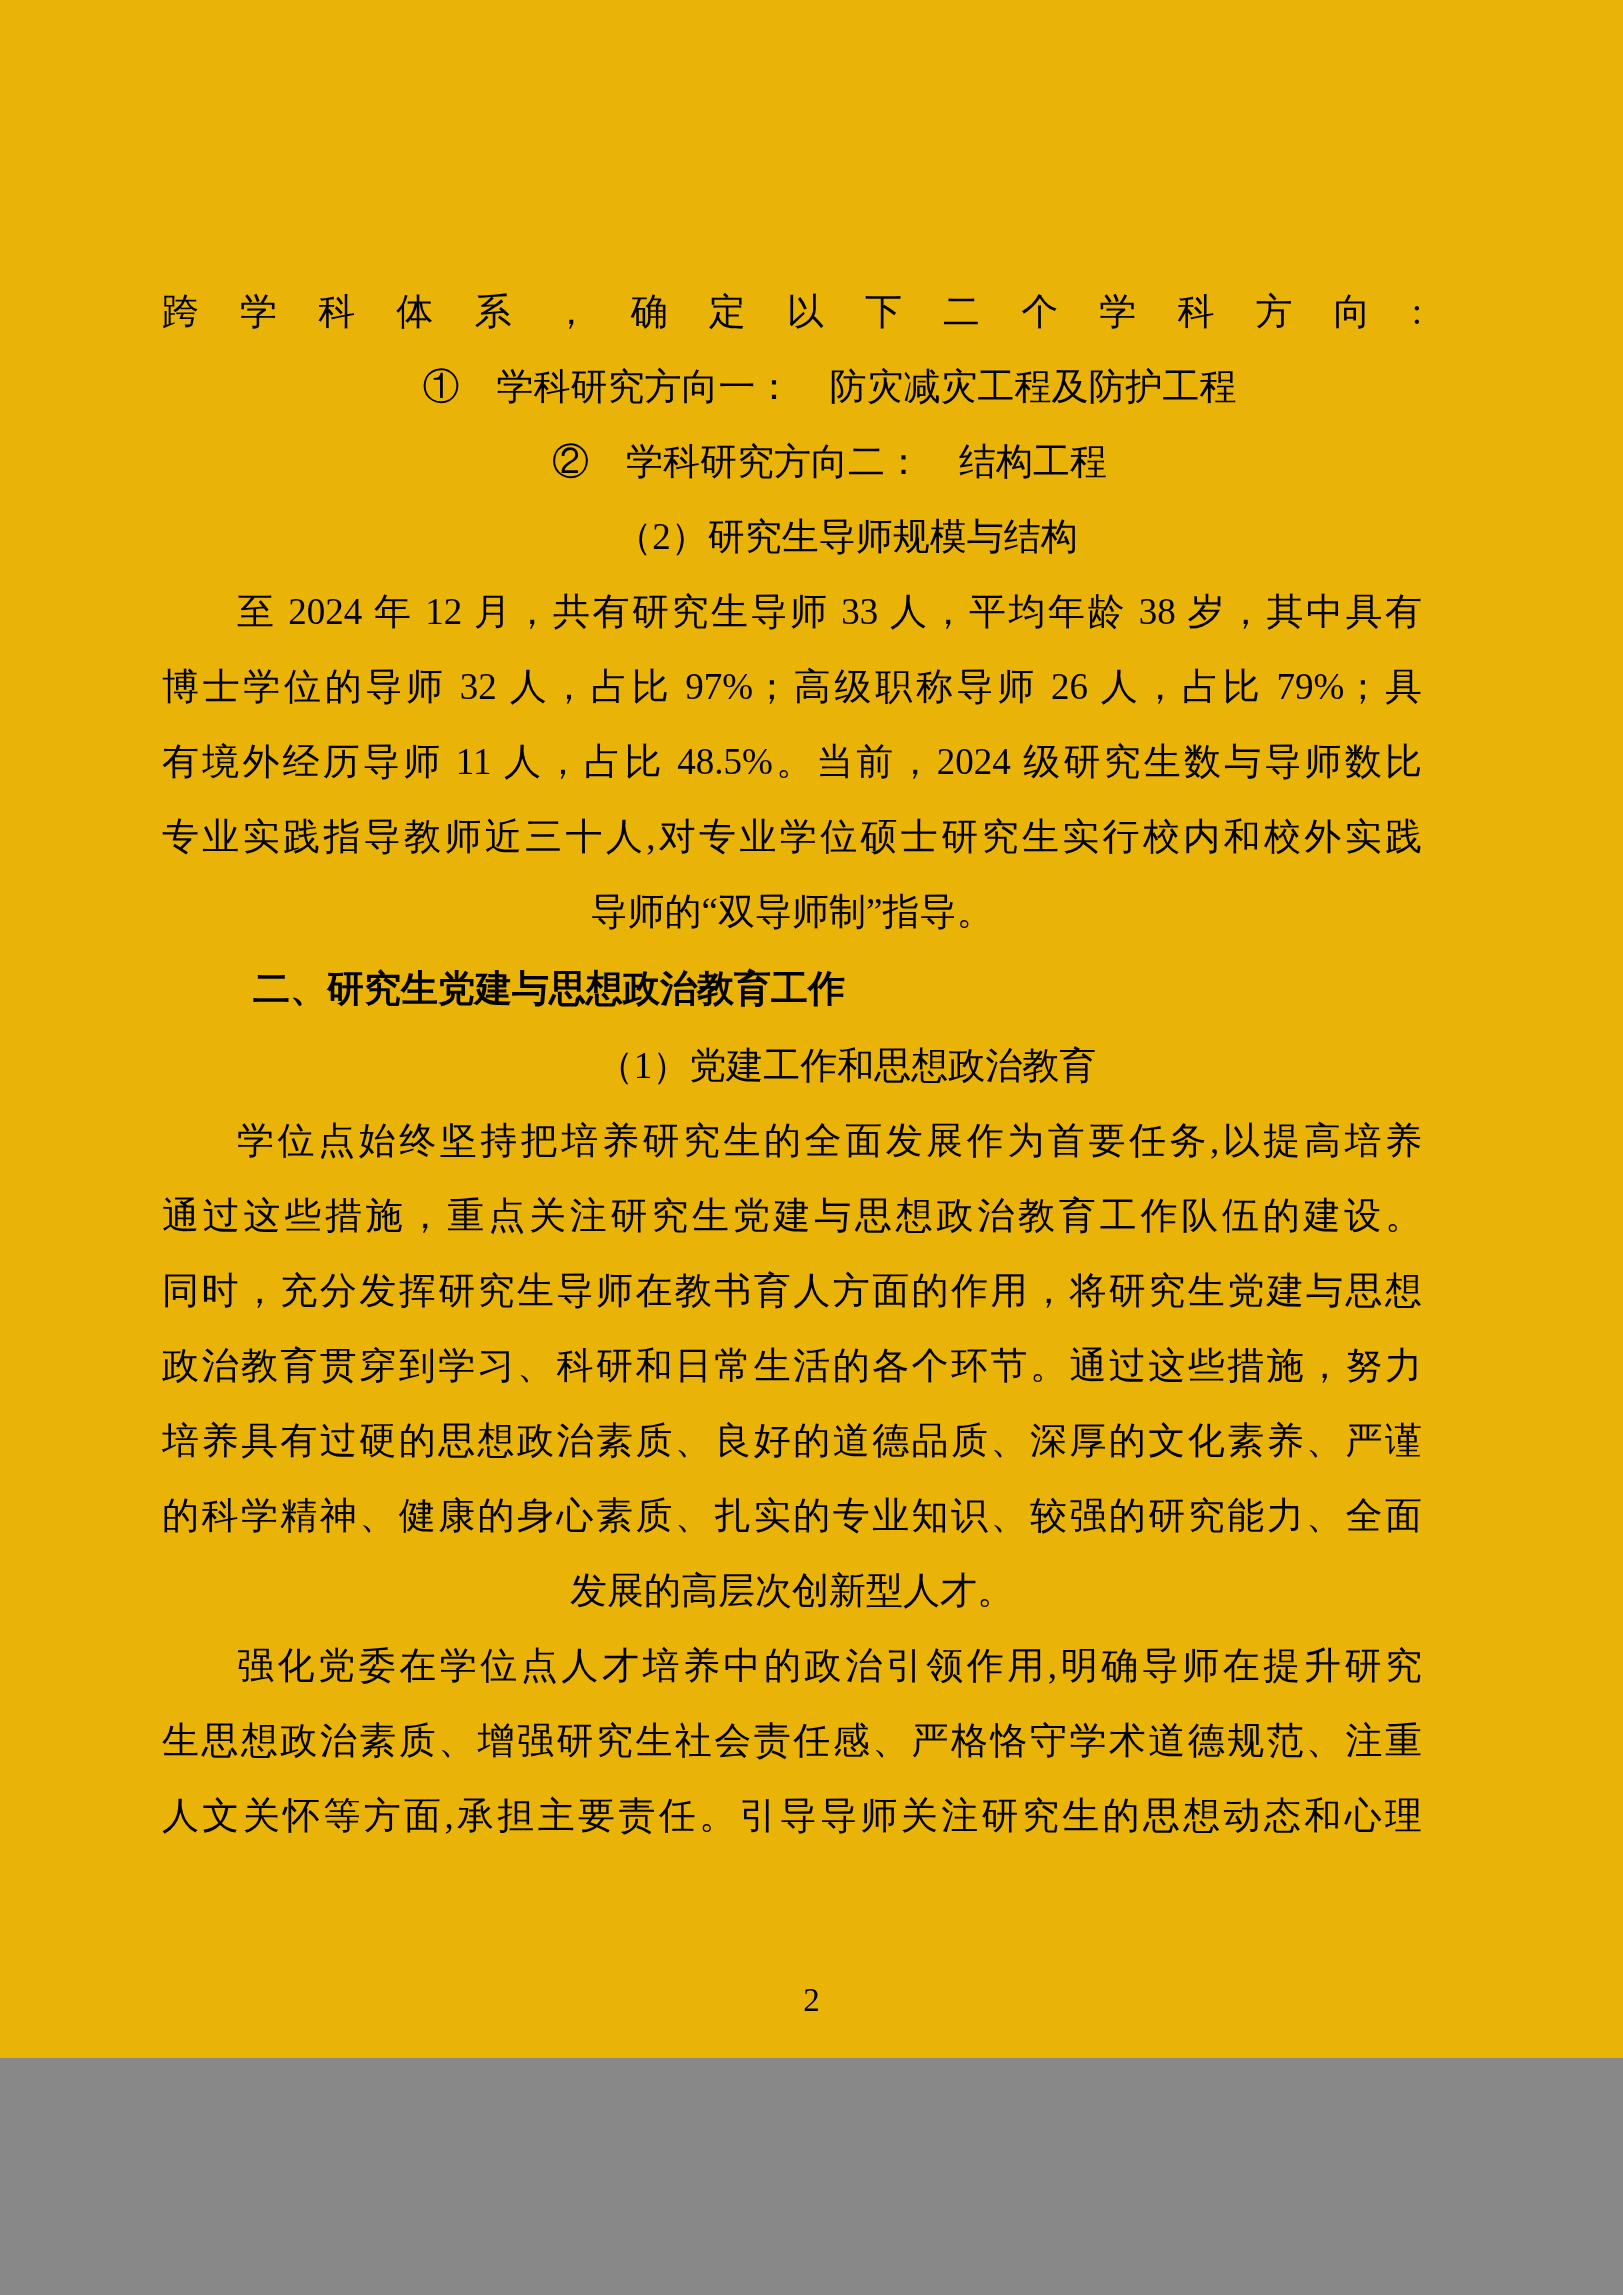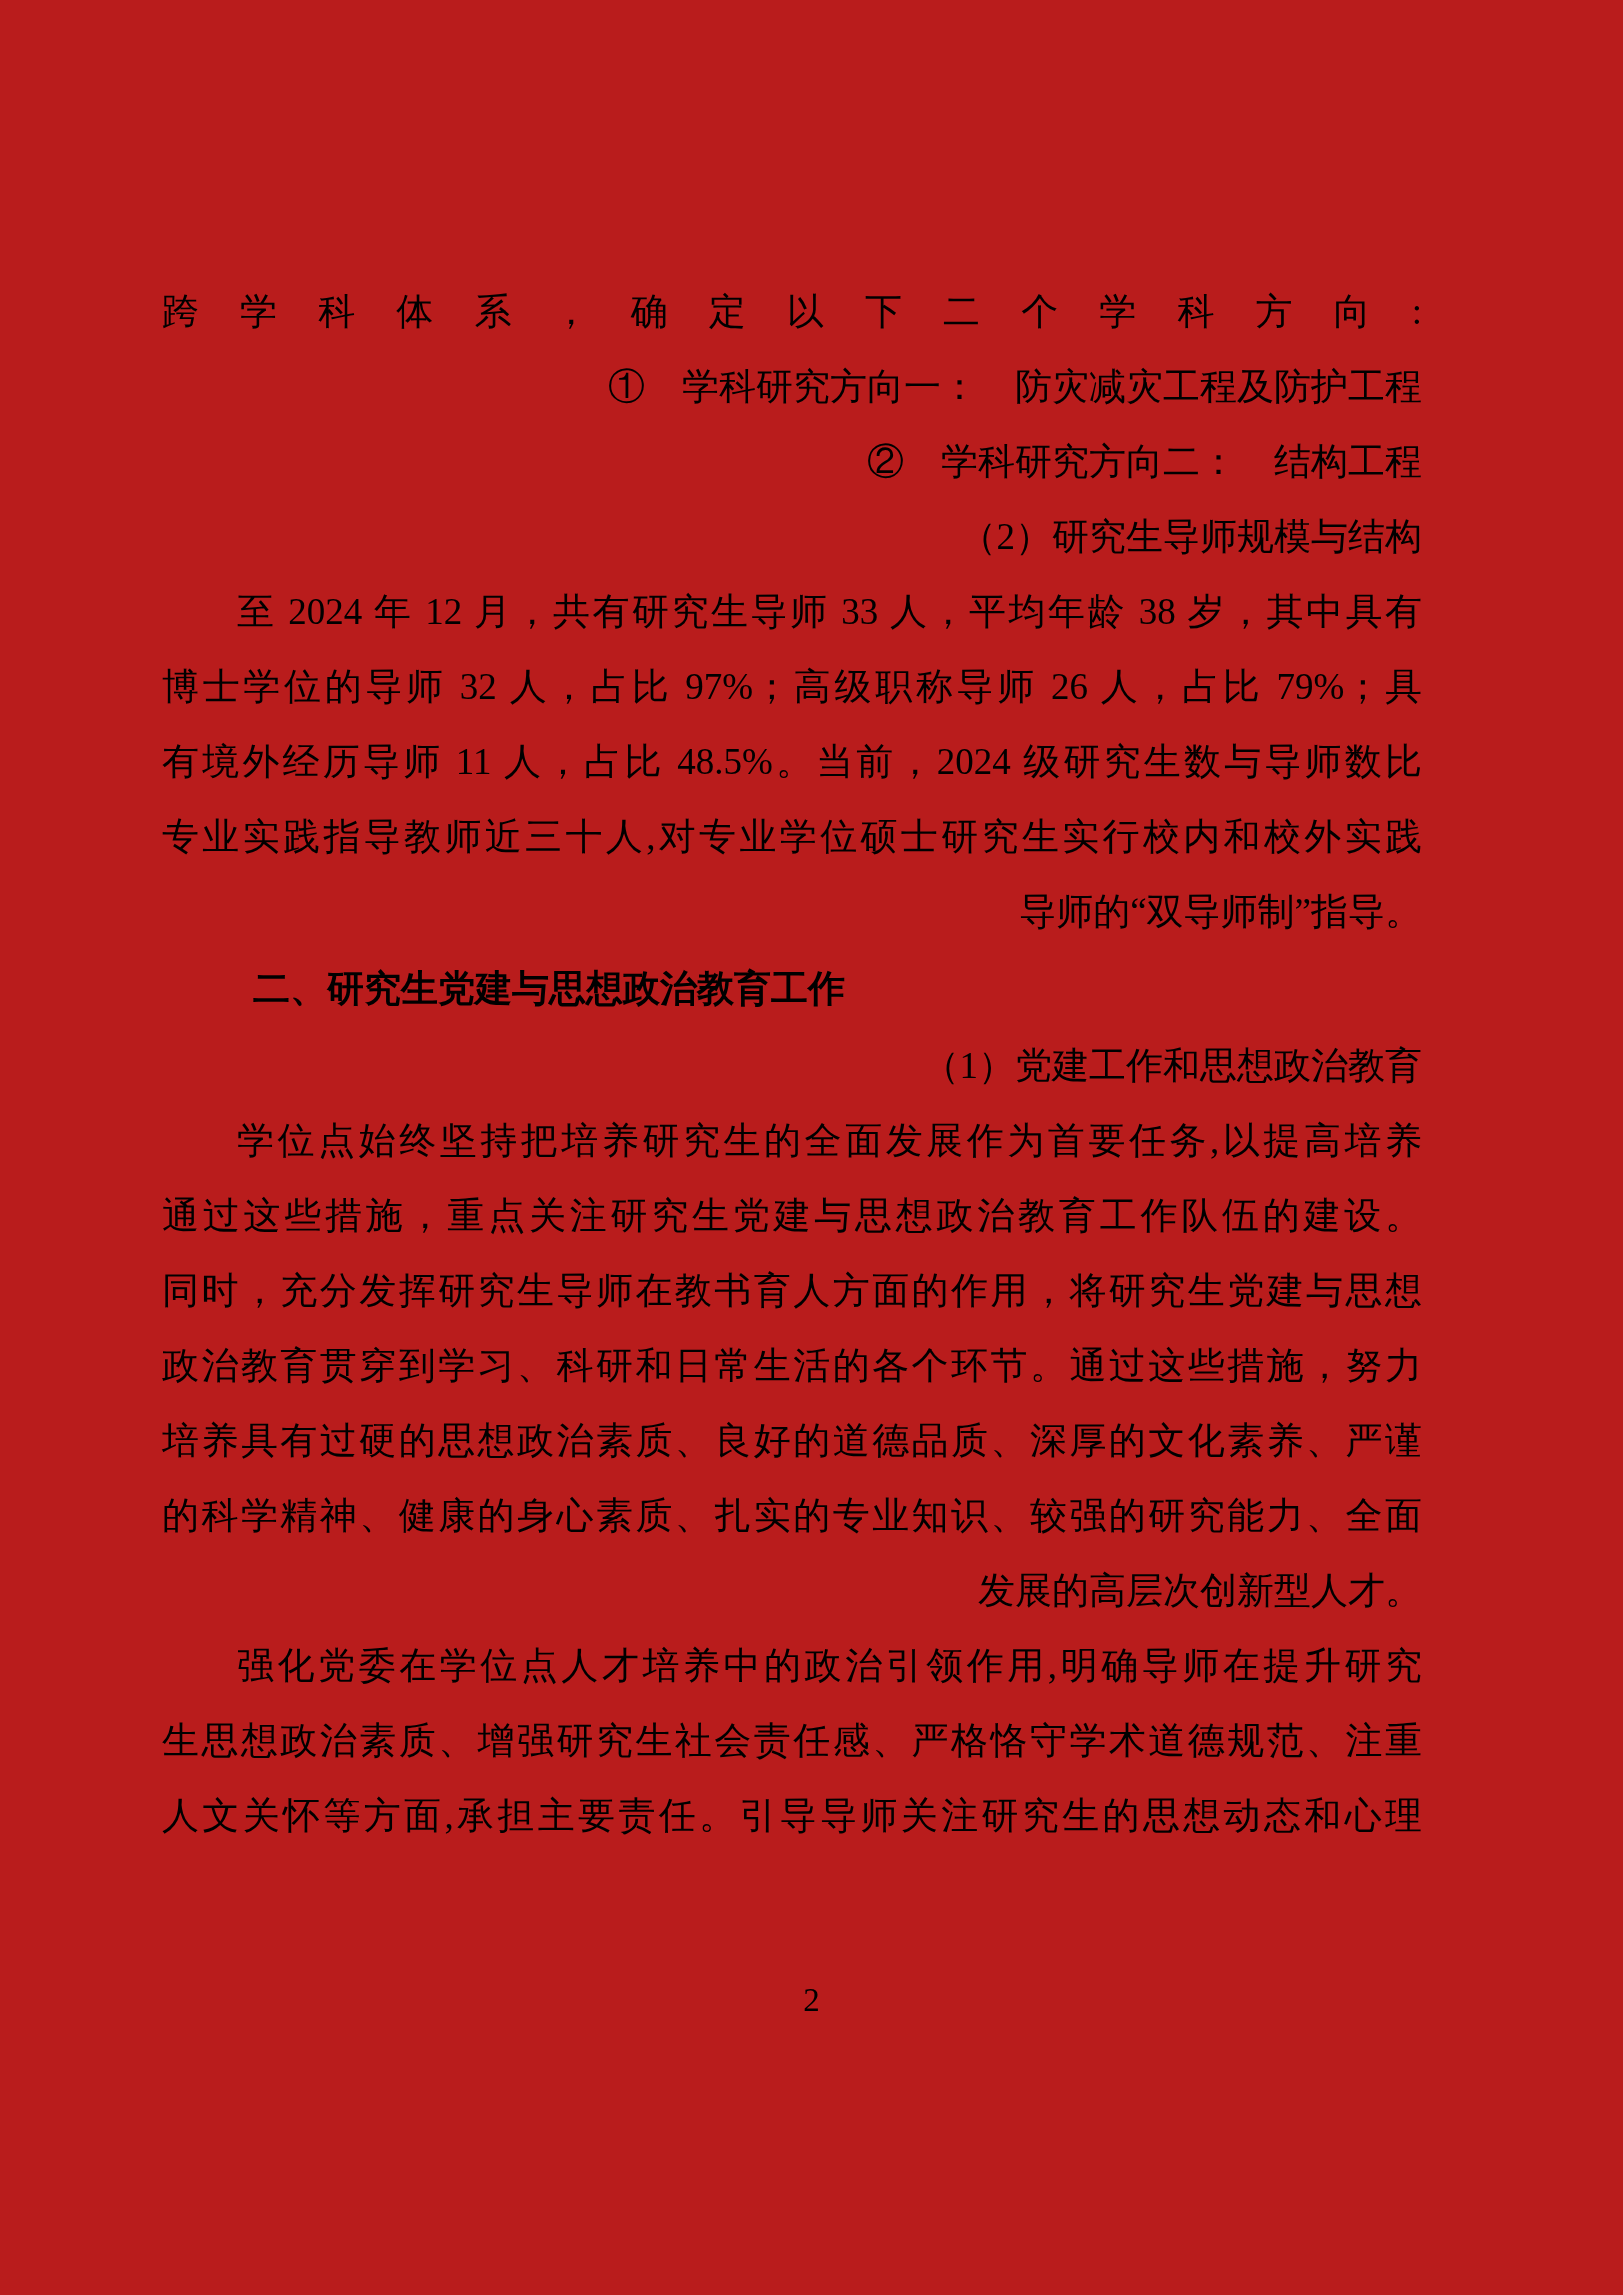--- a/index.html
+++ b/index.html
@@ -3,36 +3,36 @@
 <meta charset="utf-8">
 <style>
   html, body {
     margin: 0;
     padding: 0;
     background: #888;
   }
   .page {
     position: relative;
     width: 1623px;
-    height: 2295px;
-    background: #b91c1c;
+    height: 2058px;
+    background: #eab308;
     overflow: hidden;
   }
   .content {
     position: absolute;
     left: 162px;
     top: 274px;
     width: 1260px;
   }
   .line {
     font-family: "Liberation Serif", "DejaVu Serif", serif;
     font-size: 37px;
     line-height: 75px;
     color: #000000;
-    text-align: right;
+    text-align: center;
   }
   .j {
     text-align: justify;
     text-align-last: justify;
     text-justify: inter-character;
   }
   .ind-para { padding-left: 75px; }
   .j.ind-para { text-indent: 0; }
   .ind-item { padding-left: 75px; }
   .ind-sub  { padding-left: 109px; }

